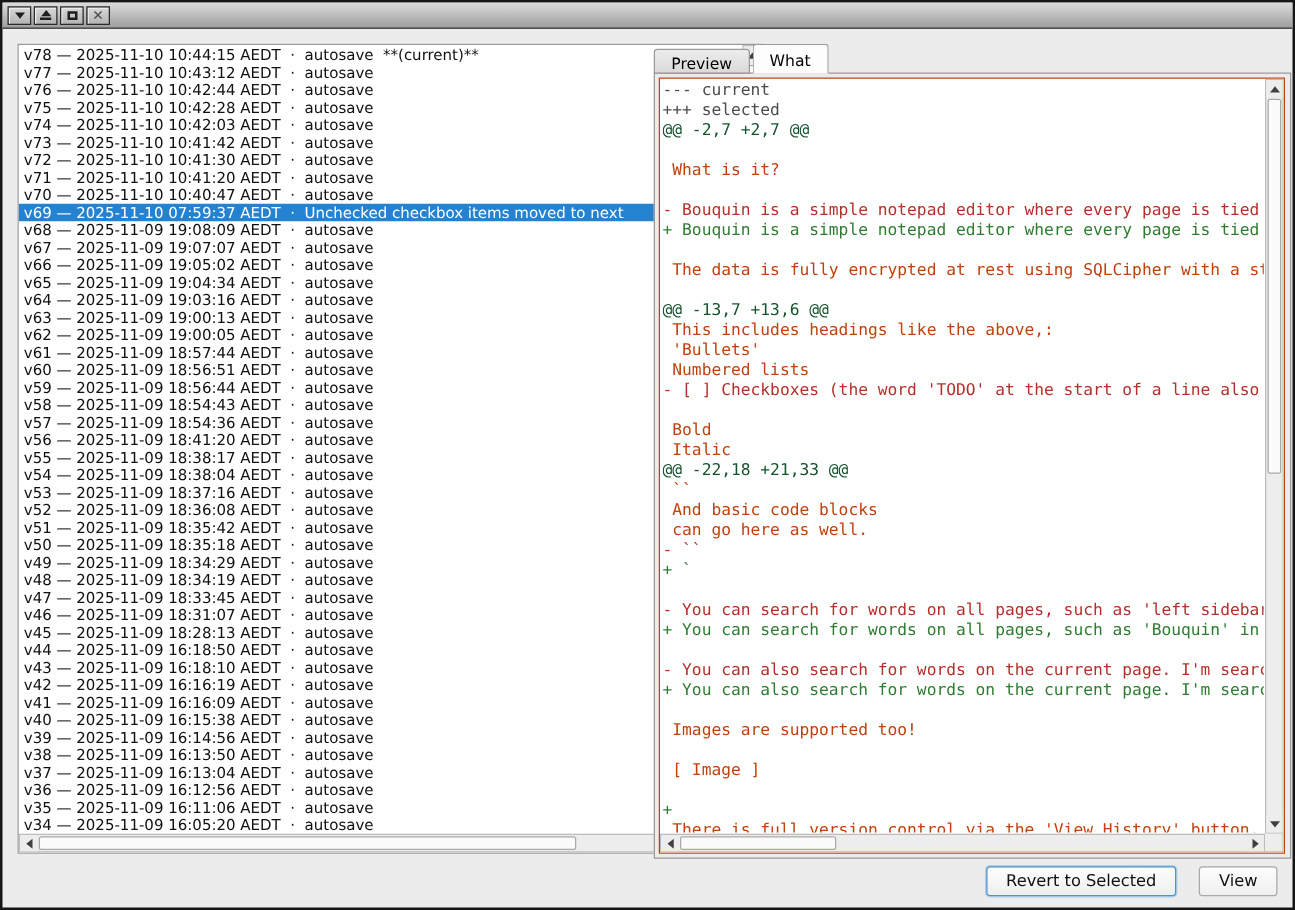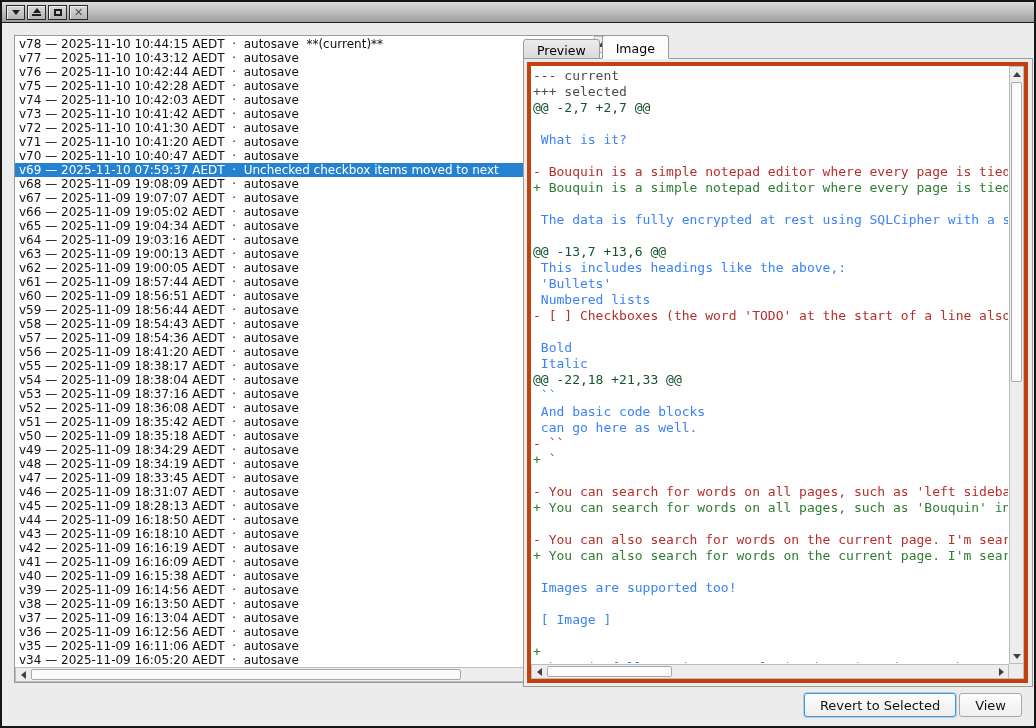--- a/index.html
+++ b/index.html
@@ -58,35 +58,35 @@
     border:1px solid #9b9b9b;border-radius:3px 3px 0 0;margin-right:2px;
     background:linear-gradient(#ececec,#dadada);height:20px;cursor:default;
   }
   .tab.selected{background:#fdfdfd;height:24px;padding-top:5px;border-bottom:1px solid #fdfdfd;}
   .tabpane{
     position:absolute;left:521px;top:56px;width:510px;height:629px;
     border:1px solid #9b9b9b;background:#ececec;box-sizing:border-box;z-index:1;
   }
   .diffbox{
     position:absolute;left:525px;top:60px;width:501px;height:621px;
-    background:#fff;border:4px solid #c2410c;box-sizing:border-box;overflow:hidden;z-index:2;
+    background:#fff;border:1px solid #c2410c;box-sizing:border-box;overflow:hidden;z-index:2;
   }
   .diff-lines{
     position:absolute;left:2px;top:2px;right:16px;bottom:16px;overflow:hidden;
     font-family:"DejaVu Sans Mono","Liberation Mono",monospace;
     font-size:13px;line-height:16px;white-space:pre;
   }
   .dline{min-height:16px;}
   .dline.meta{color:#4d4d4d;}
-  .dline.ctx{color:#3b82f6;}
+  .dline.ctx{color:#c2410c;}
   .dline.del{color:#b5302c;}
   .dline.add{color:#2e7d32;}
   .dline.hunk{color:#14532d;}
   
-  .footer{position:absolute;right:12px;bottom:9px;display:flex;gap:3px;}
+  .footer{position:absolute;right:12px;bottom:9px;display:flex;gap:18px;}
   .btn{
     font-family:"DejaVu Sans","Liberation Sans",sans-serif;
     font-size:13px;color:#111;padding:3px 15px;height:24px;box-sizing:border-box;
     background:linear-gradient(#fdfdfd,#efefef);border:1px solid #a9a9a9;border-radius:3px;
     cursor:default;
   }
   .btn.focused{border:1px solid #4695d6;box-shadow:0 0 0 1px rgba(70,149,214,0.35);}
   .corner{position:absolute;width:15px;height:15px;background:#ededed;border:1px solid #bdbdbd;box-sizing:border-box;}
 </style>
 </head>
@@ -132,21 +132,21 @@
       <div class="sb-thumb" style="top:1px;bottom:1px;left:15px;width:430px;"></div>
       <div class="sb-btn" style="top:0;bottom:0;right:0;width:14px;">
           <span class="arr-r"></span>
         </div>
     </div>
     <div class="corner" style="right:0;bottom:0;border-left:none;border-top:none;"></div>
   </div>
 
   <div class="tabs">
     <div class="tab">Preview</div>
-    <div class="tab selected">Image</div>
+    <div class="tab selected">What</div>
   </div>
   <div class="tabpane"></div>
 
   <div class="diffbox">
     <div class="diff-lines"><div class="dline meta">--- current</div><div class="dline meta">+++ selected</div><div class="dline hunk">@@ -2,7 +2,7 @@</div><div class="dline ctx"></div><div class="dline ctx"> What is it?</div><div class="dline ctx"></div><div class="dline del">- Bouquin is a simple notepad editor where every page is tied to a da</div><div class="dline add">+ Bouquin is a simple notepad editor where every page is tied to a da</div><div class="dline ctx"></div><div class="dline ctx"> The data is fully encrypted at rest using SQLCipher with a strong ke</div><div class="dline ctx"></div><div class="dline hunk">@@ -13,7 +13,6 @@</div><div class="dline ctx"> This includes headings like the above,:</div><div class="dline ctx"> 'Bullets'</div><div class="dline ctx"> Numbered lists</div><div class="dline del">- [ ] Checkboxes (the word 'TODO' at the start of a line also becomes</div><div class="dline ctx"></div><div class="dline ctx"> Bold</div><div class="dline ctx"> Italic</div><div class="dline hunk">@@ -22,18 +21,33 @@</div><div class="dline ctx"> ``</div><div class="dline ctx"> And basic code blocks</div><div class="dline ctx"> can go here as well.</div><div class="dline del">- ``</div><div class="dline add">+ `</div><div class="dline ctx"></div><div class="dline del">- You can search for words on all pages, such as 'left sidebar' in th</div><div class="dline add">+ You can search for words on all pages, such as 'Bouquin' in the lef</div><div class="dline ctx"></div><div class="dline del">- You can also search for words on the current page. I'm searching fo</div><div class="dline add">+ You can also search for words on the current page. I'm searching fo</div><div class="dline ctx"></div><div class="dline ctx"> Images are supported too!</div><div class="dline ctx"></div><div class="dline ctx"> [ Image ]</div><div class="dline ctx"></div><div class="dline add">+</div><div class="dline ctx"> There is full version control via the 'View History' button.</div></div>
 
     <div class="sb" style="right:0;top:0;width:15px;bottom:15px;">
       <div class="sb-btn" style="left:0;right:0;top:0;height:14px;">
           <span class="arr-u"></span>
         </div>

